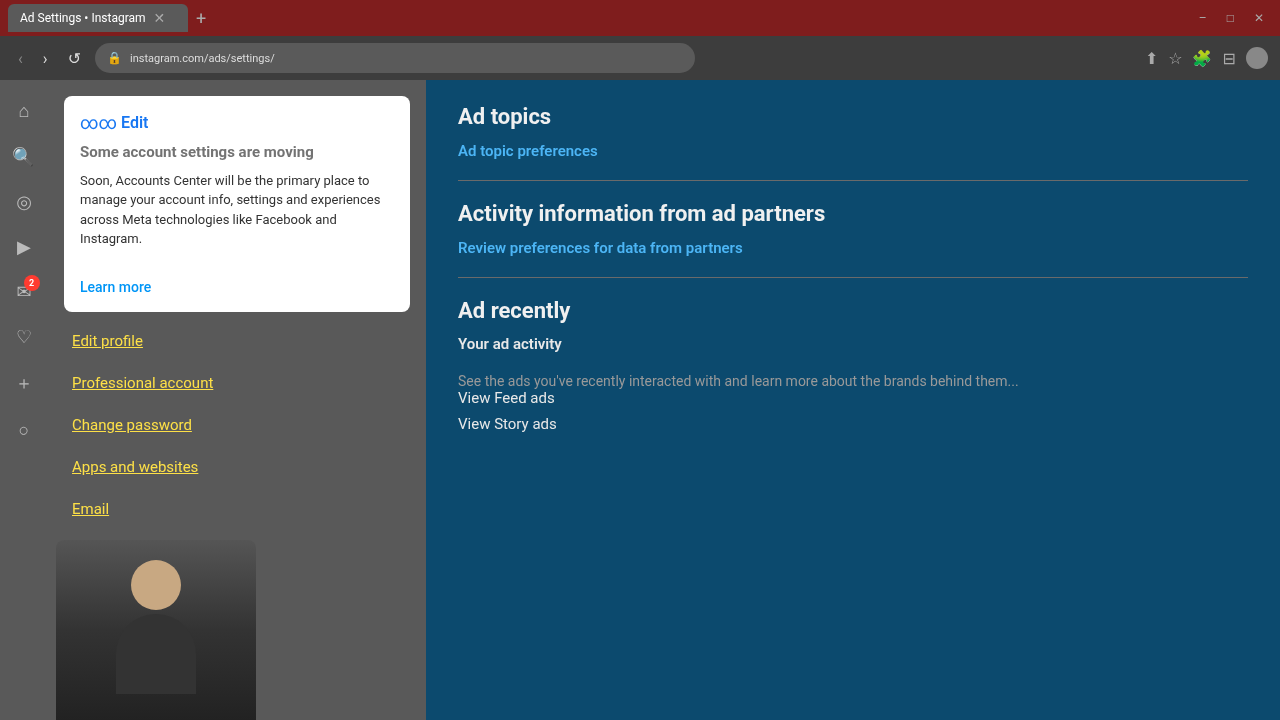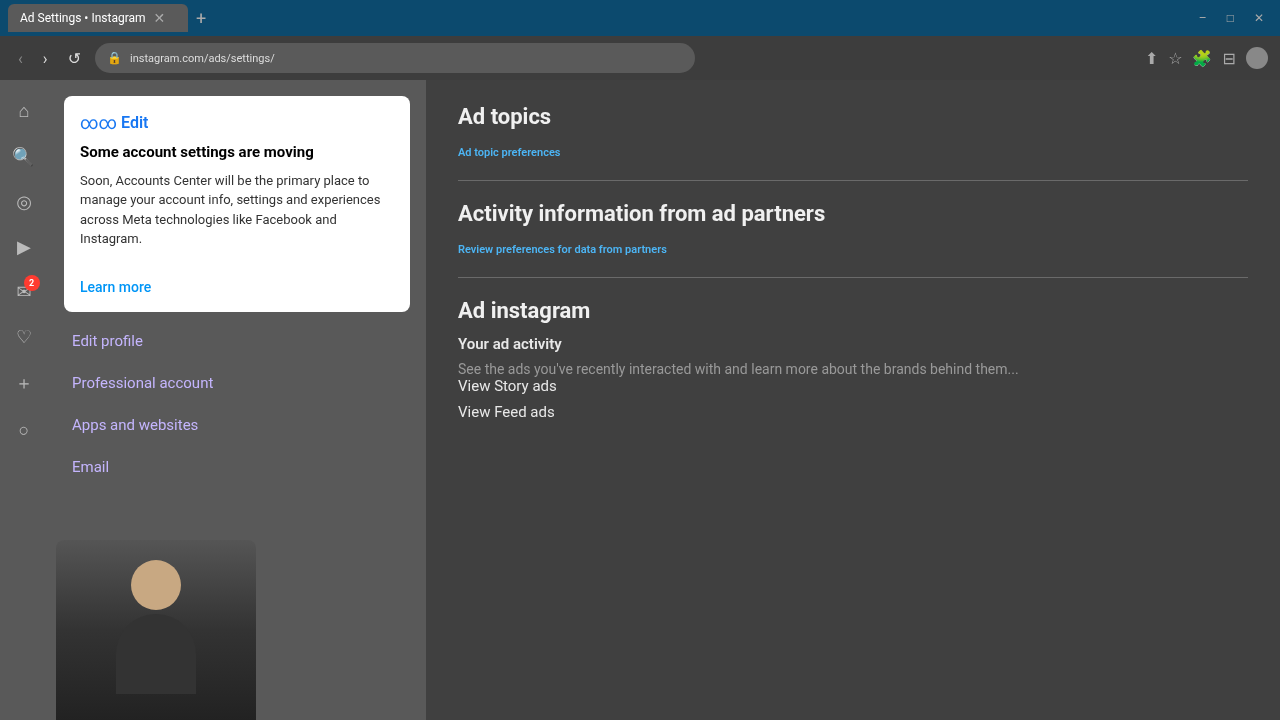--- a/index.html
+++ b/index.html
@@ -1,20 +1,20 @@
 <!DOCTYPE html>
 <html><head>
   <meta charset="utf-8">
   <style>
     * { margin: 0; padding: 0; box-sizing: border-box; }
     body { font-family: -apple-system, BlinkMacSystemFont, 'Segoe UI', Roboto, sans-serif; background: #4a4a4a; width: 1280px; height: 720px; overflow: hidden; }
 
     
     .browser-chrome { background: #2d2d2d; height: 80px; }
-    .tab-bar { background: #0c4a6e; height: 36px; display: flex; align-items: center; padding: 0 8px; }
+    .tab-bar { background: #7f1d1d; height: 36px; display: flex; align-items: center; padding: 0 8px; }
     .tab { background: #5a5a5a; border-radius: 6px 6px 0 0; height: 28px; display: flex; align-items: center; padding: 0 12px; gap: 8px; min-width: 180px; }
     .tab-title { color: #fff; font-size: 12px; white-space: nowrap; overflow: hidden; text-overflow: ellipsis; max-width: 140px; }
     .tab-close { color: #aaa; font-size: 14px; cursor: pointer; }
     .new-tab-btn { color: #aaa; font-size: 18px; padding: 0 8px; cursor: pointer; }
     .window-controls { margin-left: auto; display: flex; gap: 4px; }
     .win-btn { color: #aaa; font-size: 12px; padding: 0 8px; cursor: pointer; }
 
     .toolbar { background: #3d3d3d; height: 44px; display: flex; align-items: center; padding: 0 12px; gap: 8px; }
     .nav-btn { color: #888; font-size: 16px; cursor: pointer; padding: 4px 6px; }
     .nav-btn.active { color: #ddd; }
@@ -29,42 +29,42 @@
     .page { display: flex; height: 640px; background: #595959; }
 
     
     .sidebar { width: 378px; background: #595959; flex-shrink: 0; display: flex; flex-direction: column; }
 
     
     .notification-card { background: #fff; margin: 16px 16px 0 16px; border-radius: 8px; padding: 16px; }
     .meta-logo { display: flex; align-items: center; gap: 4px; margin-bottom: 10px; }
     .meta-symbol { font-size: 18px; color: #1877f2; }
     .meta-text { font-size: 16px; color: #1877f2; font-weight: 600; }
-    .card-title { font-size: 15px; font-weight: 700; color: #000000; line-height: 1.3; margin-bottom: 8px; }
+    .card-title { font-size: 15px; font-weight: 700; color: #737373; line-height: 1.3; margin-bottom: 8px; }
     .card-body { font-size: 13px; color: #333; line-height: 1.5; margin-bottom: 28px; }
     .learn-more-link { color: #0095f6; font-size: 14px; cursor: pointer; text-decoration: none; font-weight: 500; margin-top: 44px; }
 
     
     .sidebar-nav { padding: 8px 0; }
-    .sidebar-nav-item { padding: 12px 24px; color: #c4b5fd; font-size: 15px; cursor: pointer; }
+    .sidebar-nav-item { padding: 12px 24px; color: #fde047; font-size: 15px; cursor: pointer; text-decoration: underline; }
 
     
     .left-edge { width: 48px; background: #595959; display: flex; flex-direction: column; align-items: center; padding-top: 20px; gap: 24px; position: absolute; left: 0; top: 80px; }
     .edge-icon { color: #bbb; font-size: 18px; cursor: pointer; position: relative; }
     .badge { position: absolute; top: -6px; right: -8px; background: #ff3b30; color: #fff; font-size: 9px; font-weight: bold; border-radius: 50%; width: 16px; height: 16px; display: flex; align-items: center; justify-content: center; }
 
     
-    .main-content { flex: 1; background: #404040; padding: 24px 32px; overflow-y: auto; }
+    .main-content { flex: 1; background: #0c4a6e; padding: 24px 32px; overflow-y: auto; }
 
     .section { margin-bottom: 0; }
     .section-title { font-size: 22px; font-weight: 700; color: #f0f0f0; margin-bottom: 12px; }
-    .section-link { color: #4cb5f5; font-size: 11px; cursor: pointer; text-decoration: none; font-weight: 600; }
+    .section-link { color: #4cb5f5; font-size: 15px; cursor: pointer; text-decoration: none; font-weight: 600; }
     .divider { border: none; border-top: 1px solid #6a6a6a; margin: 20px 0; }
 
-    .subsection-title { font-size: 15px; font-weight: 600; color: #e8e8e8; margin-bottom: 8px; }
+    .subsection-title { font-size: 15px; font-weight: 600; color: #e8e8e8; margin-bottom: 20px; }
     .subsection-desc { font-size: 14px; color: #999; }
 
     .item-link { color: #e8e8e8; font-size: 15px; cursor: pointer; display: block; margin-bottom: 8px; }
 
     
     .webcam-overlay {
       position: absolute;
       bottom: 0;
       left: 56px;
       width: 200px;
@@ -157,20 +157,21 @@
         <span class="meta-text">Edit</span>
       </div>
       <div class="card-title">Some account settings are moving</div>
       <div class="card-body">Soon, Accounts Center will be the primary place to manage your account info, settings and experiences across Meta technologies like Facebook and Instagram.</div>
       <a class="learn-more-link">Learn more</a>
     </div>
 
     <div class="sidebar-nav">
       <div class="sidebar-nav-item">Edit profile</div>
       <div class="sidebar-nav-item">Professional account</div>
+      <div class="sidebar-nav-item">Change password</div>
       <div class="sidebar-nav-item">Apps and websites</div>
       <div class="sidebar-nav-item">Email</div>
     </div>
   </div>
 
   <div class="main-content">
 
     <div class="section">
       <div class="section-title">Ad topics</div>
       <a class="section-link">Ad topic preferences</a>
@@ -179,27 +180,27 @@
     <hr class="divider">
 
     <div class="section">
       <div class="section-title">Activity information from ad partners</div>
       <a class="section-link">Review preferences for data from partners</a>
     </div>
 
     <hr class="divider">
 
     <div class="section">
-      <div class="section-title">Ad instagram</div>
+      <div class="section-title">Ad recently</div>
 
       <div class="subsection-title">Your ad activity</div>
       <div class="subsection-desc">See the ads you've recently interacted with and learn more about the brands behind them...</div>
 
+      <a class="item-link">View Feed ads</a>
       <a class="item-link">View Story ads</a>
-      <a class="item-link">View Feed ads</a>
     </div>
 
   </div>
 
 </div>
 
 <div class="webcam-overlay">
   <div class="webcam-person">
     <div class="person-silhouette">
       <div class="person-head"></div>

